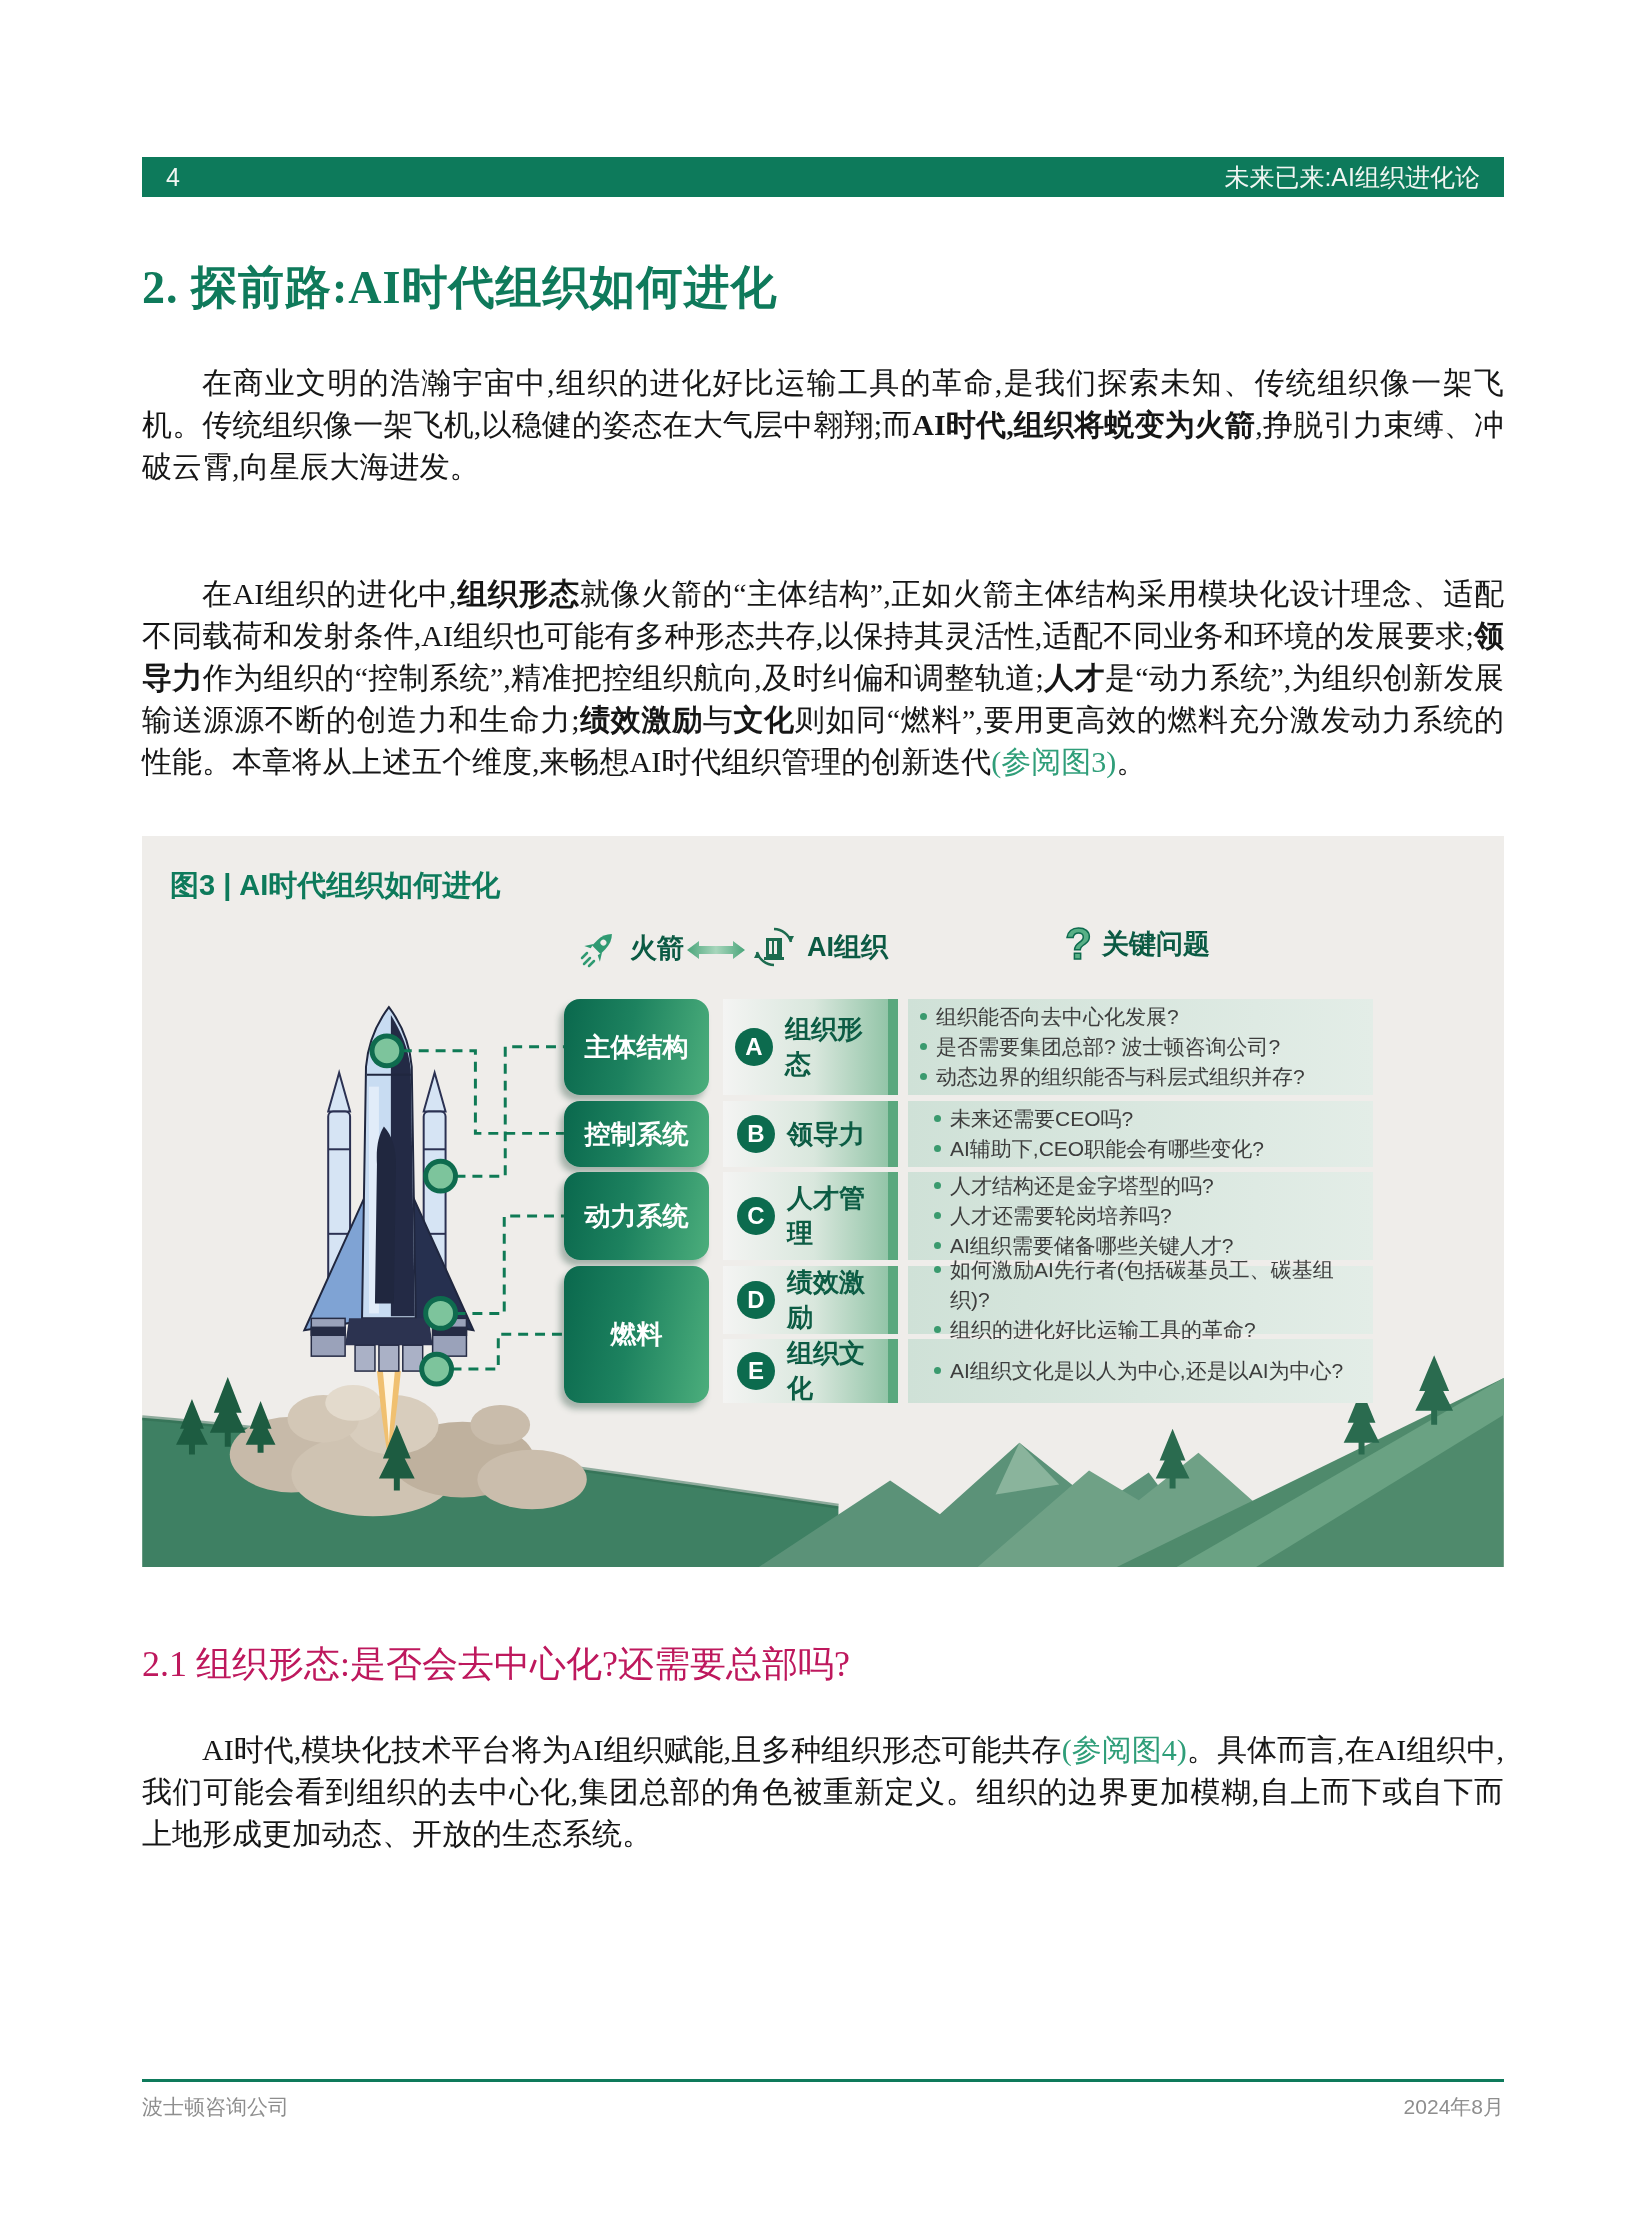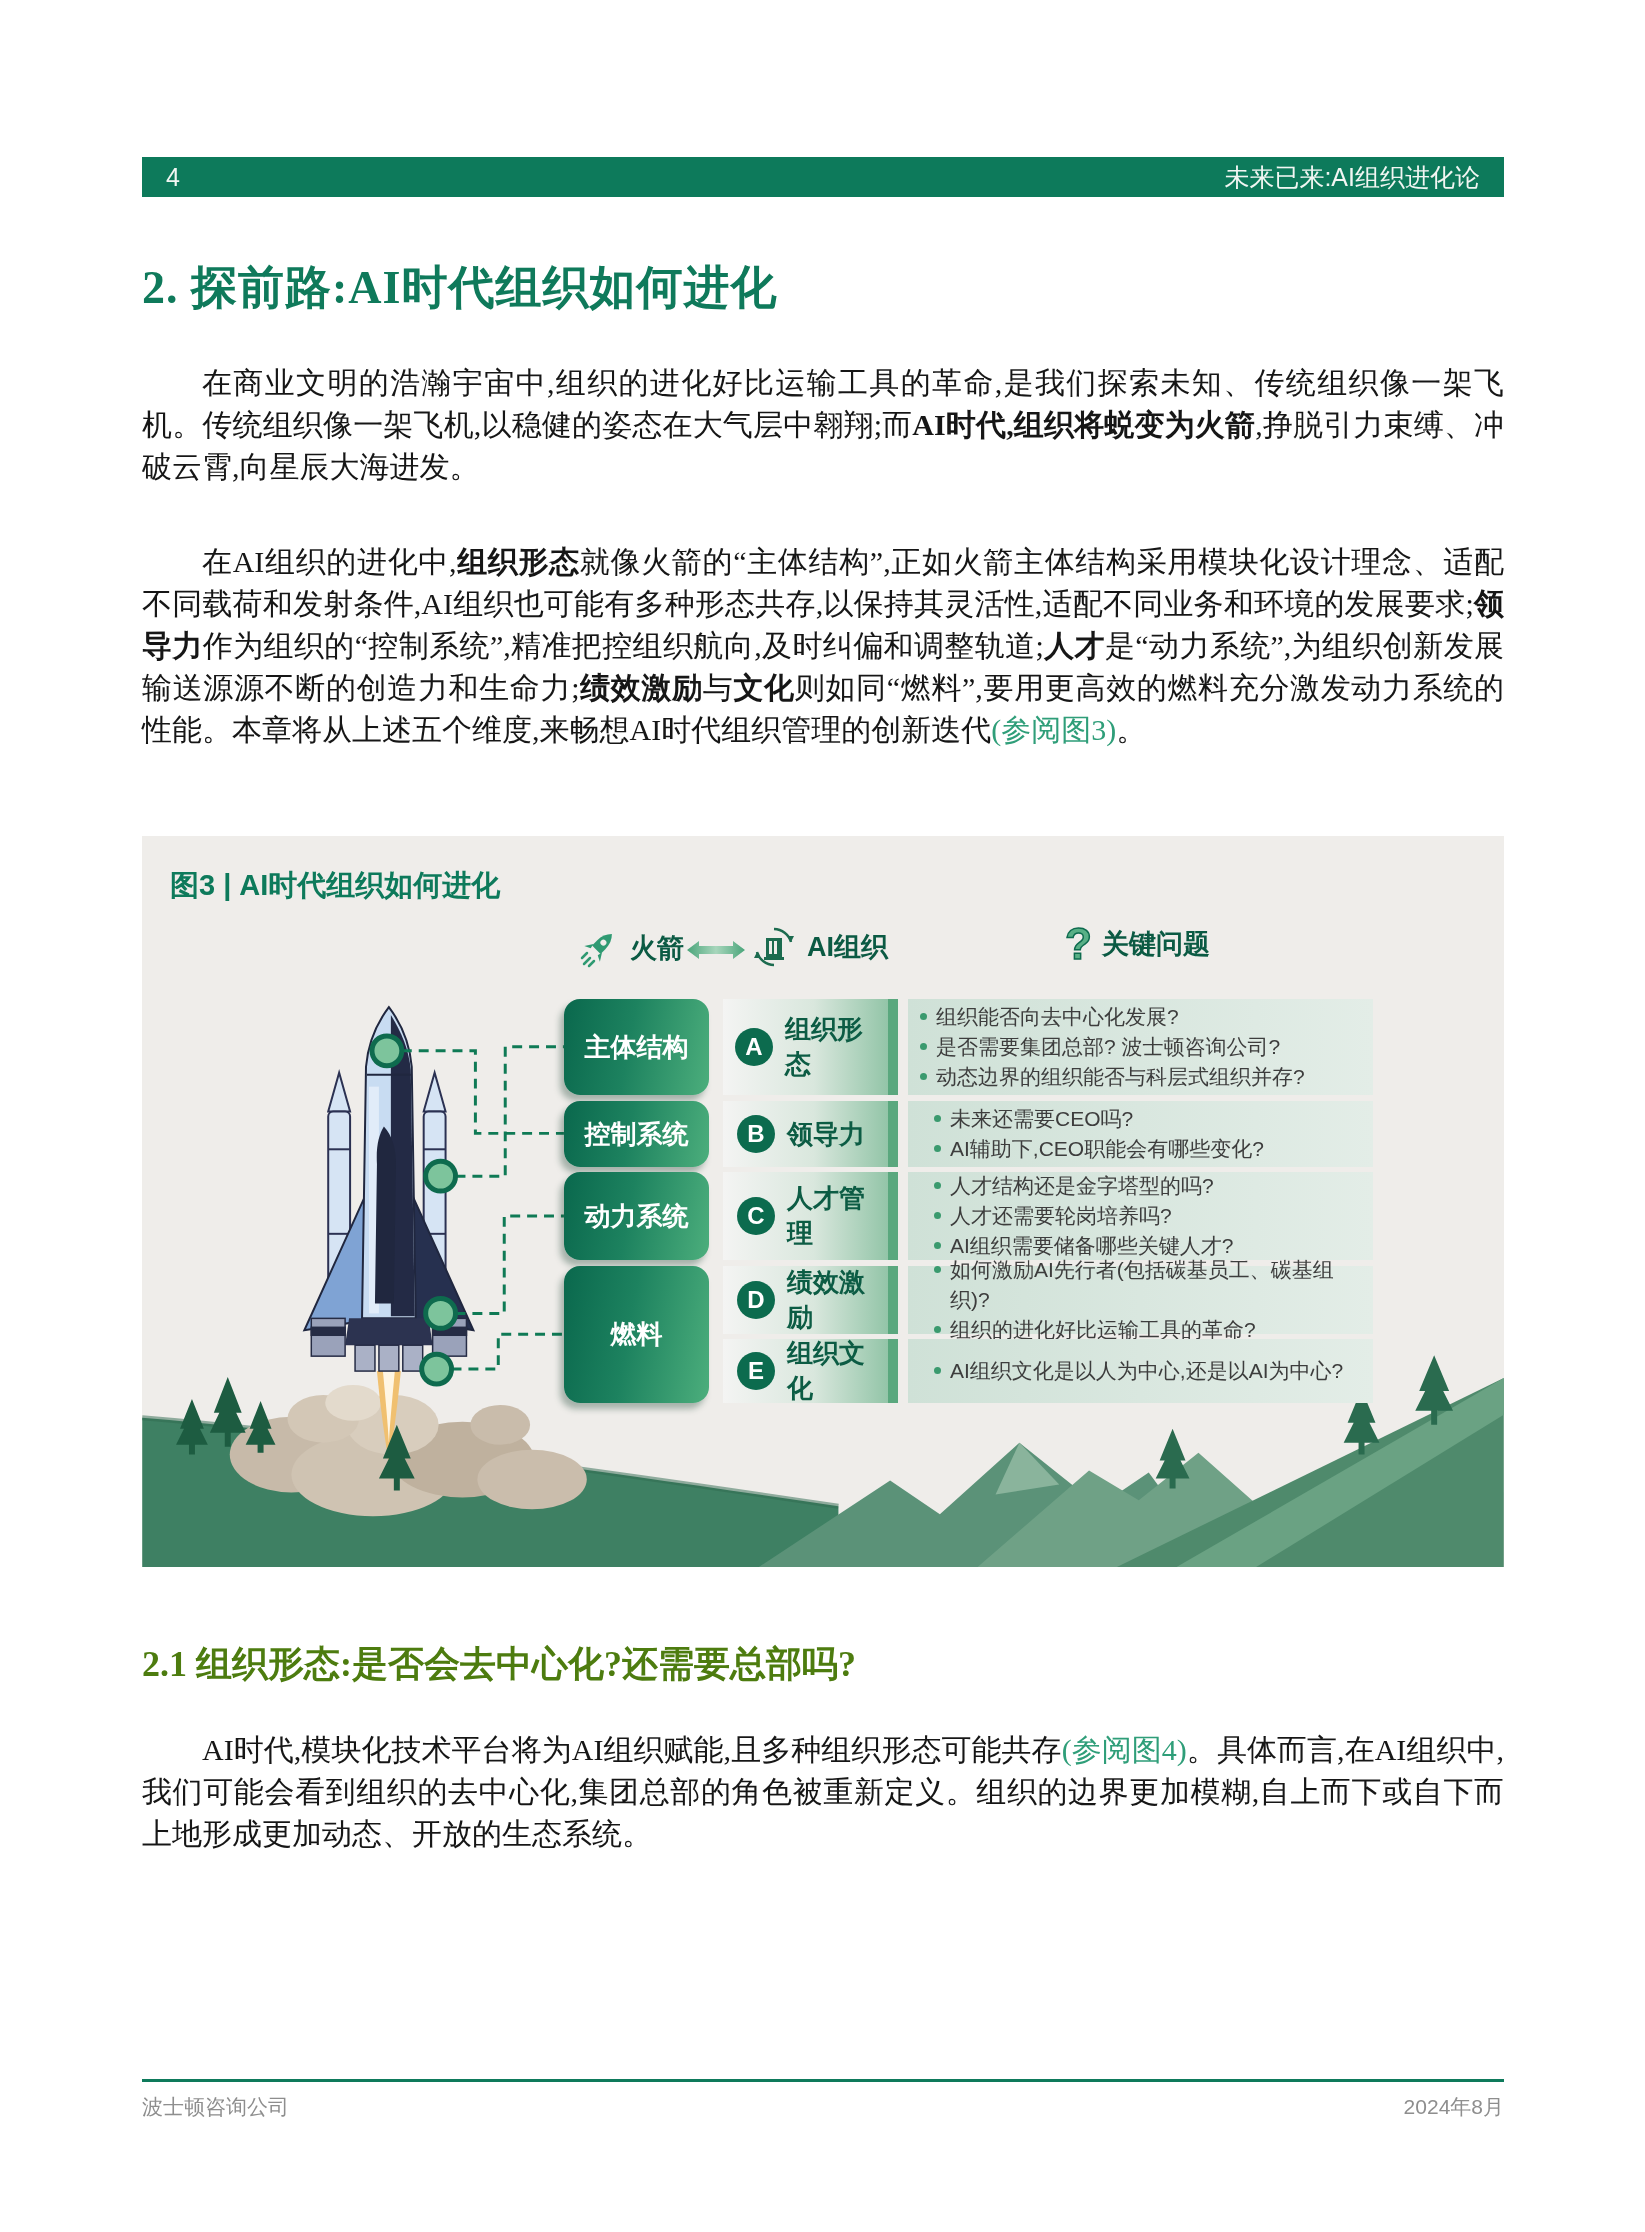--- a/index.html
+++ b/index.html
@@ -4,26 +4,26 @@
 <style>
   html,body{margin:0;padding:0;background:#ffffff;}
   .page{position:relative;width:1646px;height:2233px;background:#ffffff;margin:0 auto;overflow:hidden;
         font-family:"Liberation Serif","DejaVu Serif",serif;color:#141414;}
   
   .header-bar{position:absolute;left:142px;top:157px;width:1362px;height:40px;background:#0d7a5b;
               display:flex;justify-content:space-between;align-items:center;box-sizing:border-box;
               padding:0 24px;color:#f2f6f3;font-family:"Liberation Sans","DejaVu Sans",sans-serif;font-size:25px;}
   
   .h2{position:absolute;left:142px;top:257px;width:1362px;font-size:46px;font-weight:bold;color:#0f7a5b;letter-spacing:1px;}
-  .h3{position:absolute;left:142px;top:1640px;width:1362px;font-size:36px;font-weight:bold;color:#4d7c0f;}
+  .h3{position:absolute;left:142px;top:1640px;width:1362px;font-size:36px;font-weight:normal;color:#be185d;}
   
   .para{position:absolute;left:142px;width:1362px;font-size:30px;line-height:42px;text-align:justify;
         text-indent:2em;color:#161616;}
   .p1{top:362px;}
-  .p2{top:541px;}
+  .p2{top:573px;}
   .p3{top:1729px;}
   .seg-bold{font-weight:bold;}
   .seg-green{color:#2f9e79;}
   
   .figure{position:absolute;left:142px;top:836px;width:1362px;height:731px;background:#efedea;overflow:hidden;
           font-family:"Liberation Sans","DejaVu Sans",sans-serif;}
   .fig-title{position:absolute;left:28px;top:30px;font-size:29px;font-weight:bold;color:#0d7a5b;}
   .fig-svg{position:absolute;left:0;top:0;width:1362px;height:731px;pointer-events:none;}
   
   .legend-item{position:absolute;display:flex;align-items:center;gap:10px;color:#0b5a43;font-weight:bold;font-size:27px;}

